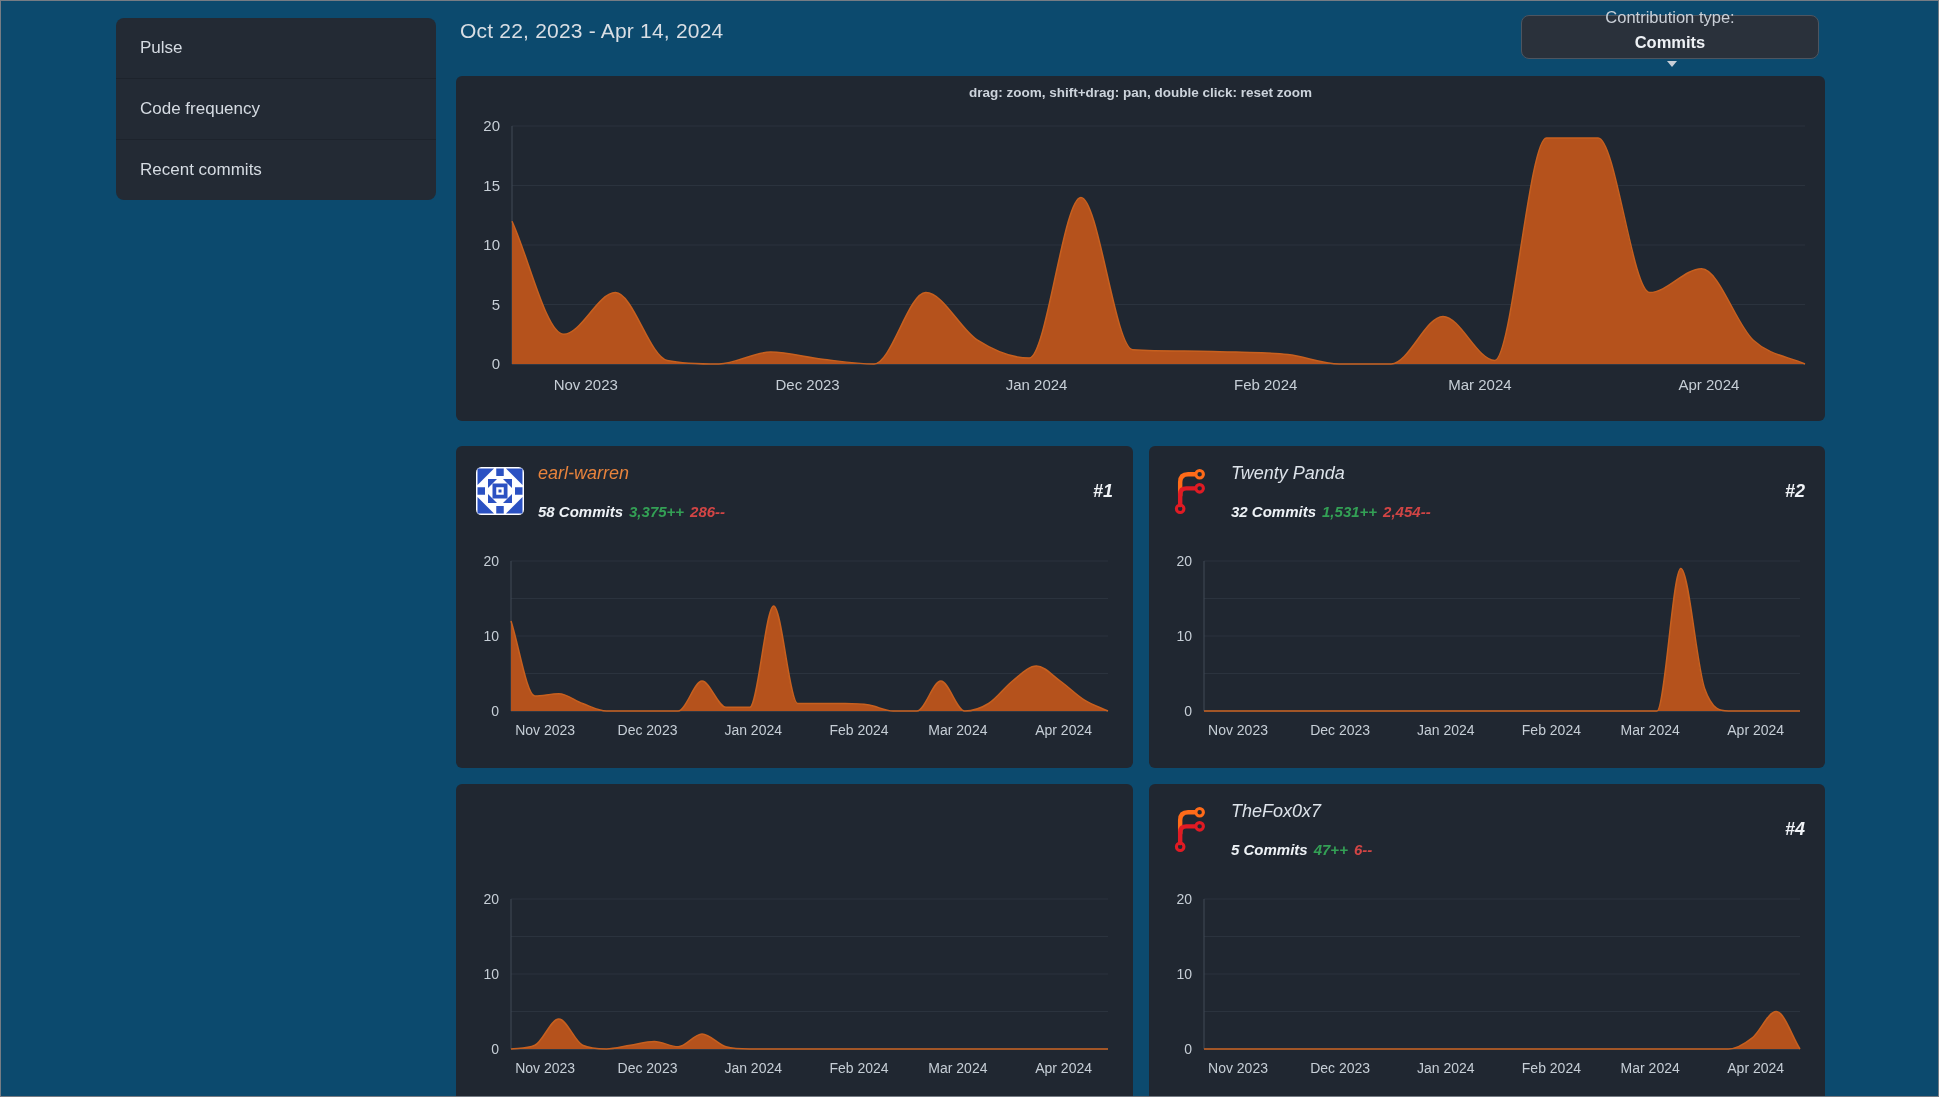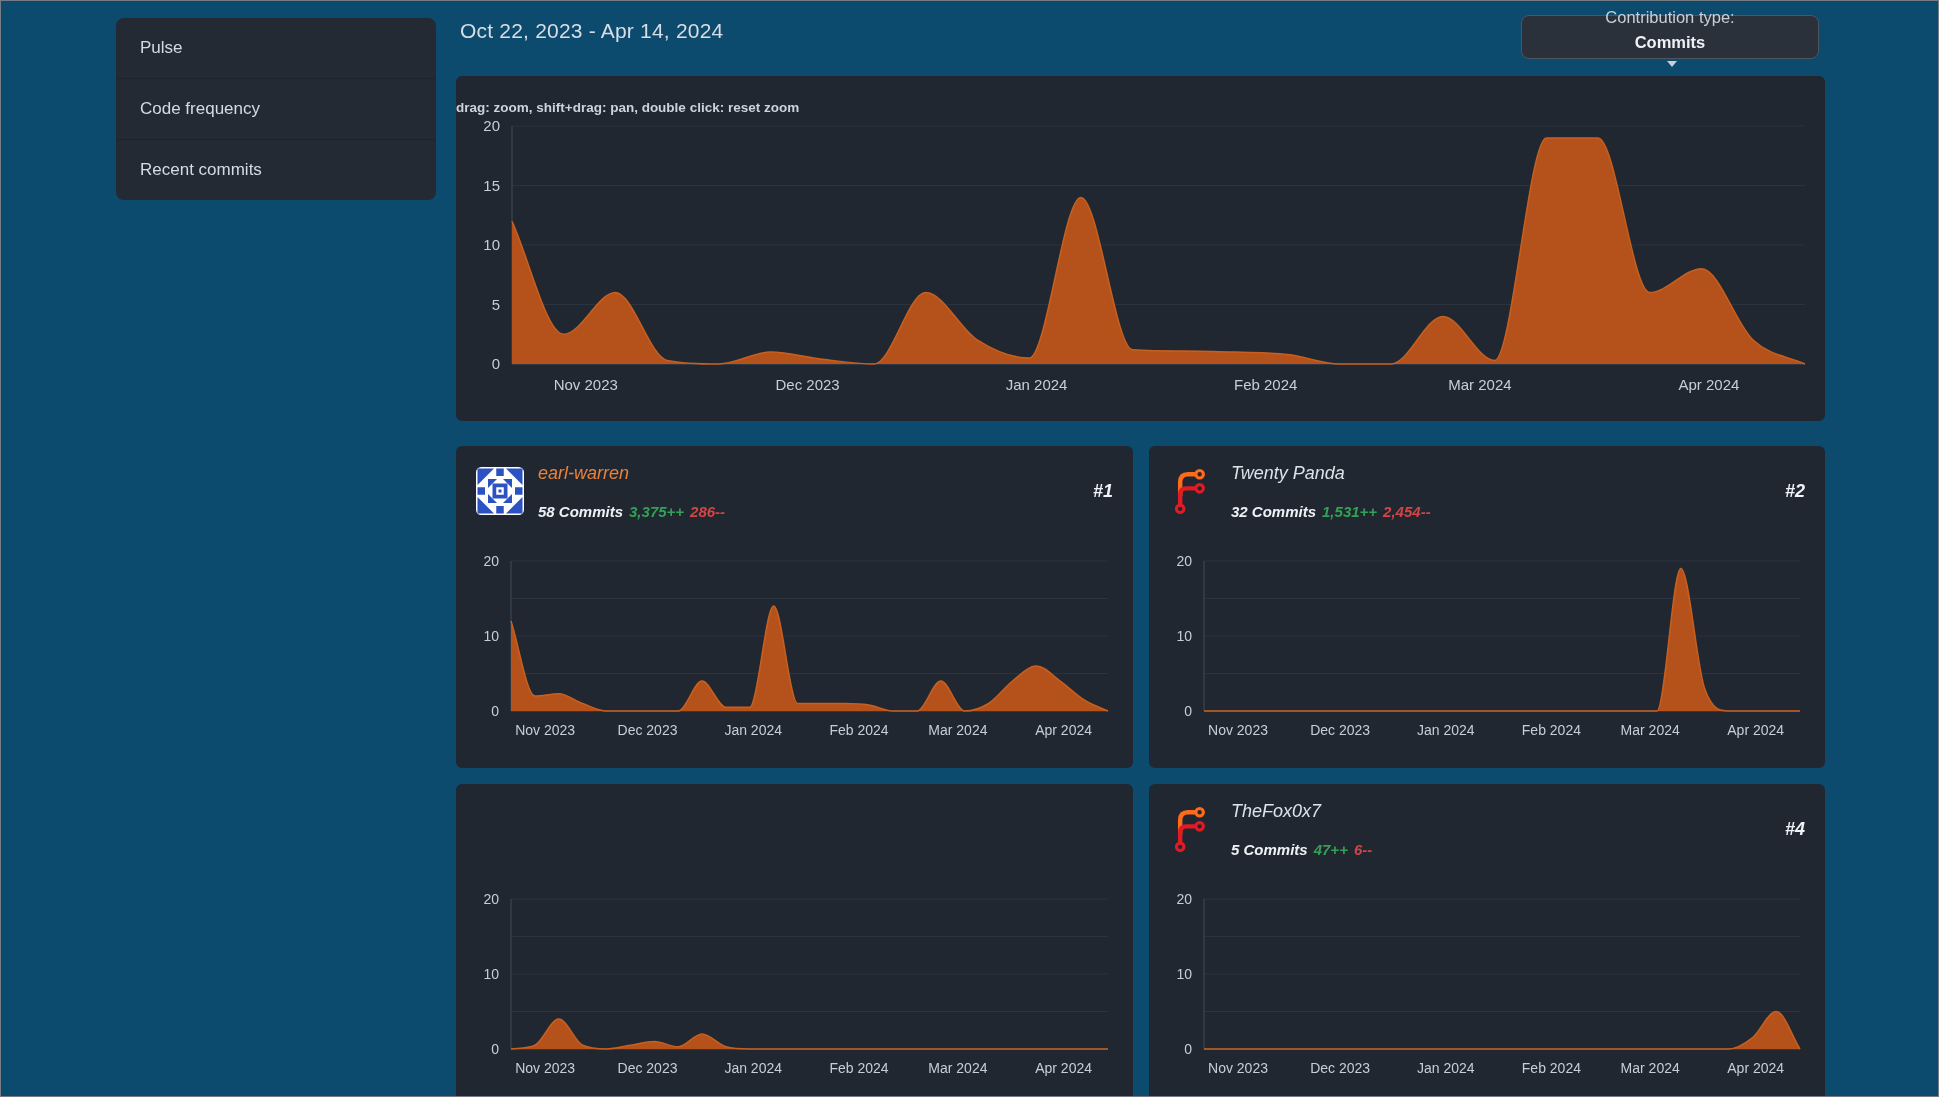--- a/index.html
+++ b/index.html
@@ -22,21 +22,21 @@
     background:#2a313b; border:1px solid #4d5560; border-radius:8px;
     color:#c9cfd7; font-size:16.5px; font-family:inherit;
     display:flex; align-items:center; justify-content:center; gap:6px; cursor:pointer;flex-direction:column; }
   .ctype-btn b { color:#eef1f5; font-weight:700; }
   .caret { width:0; height:0; border-left:5px solid transparent;
     border-right:5px solid transparent; border-top:6px solid #c9cfd7;
     margin-left:3px; margin-top:3px; }
   
   .card { background:#202731; border-radius:6px; }
   .main-card { position:absolute; left:455px; top:75px; width:1369px; height:345px; }
-  .hint { position:absolute; top:24px; left:0; right:0; text-align:left;
+  .hint { position:absolute; top:9px; left:0; right:0; text-align:center;
     font-size:13.5px; font-weight:700; color:#ccd3db; z-index:2; }
   .main-card .chartbox { position:absolute; inset:0; }
   .cards { position:absolute; left:455px; top:445px; width:1369px;
     display:grid; grid-template-columns:677px 676px; grid-auto-rows:322px; gap:16px; }
   .contrib { position:relative; }
   .contrib header { display:flex; align-items:center; gap:14px; padding:16px 20px 0 20px;font-style:italic; }
   .avatar { width:48px; height:48px; flex:0 0 48px; display:flex;
     align-items:center; justify-content:center; }
   .who { display:flex; flex-direction:column; }
   .nm { font-size:18px; color:#dde3ea; text-decoration:none; line-height:22px; }

